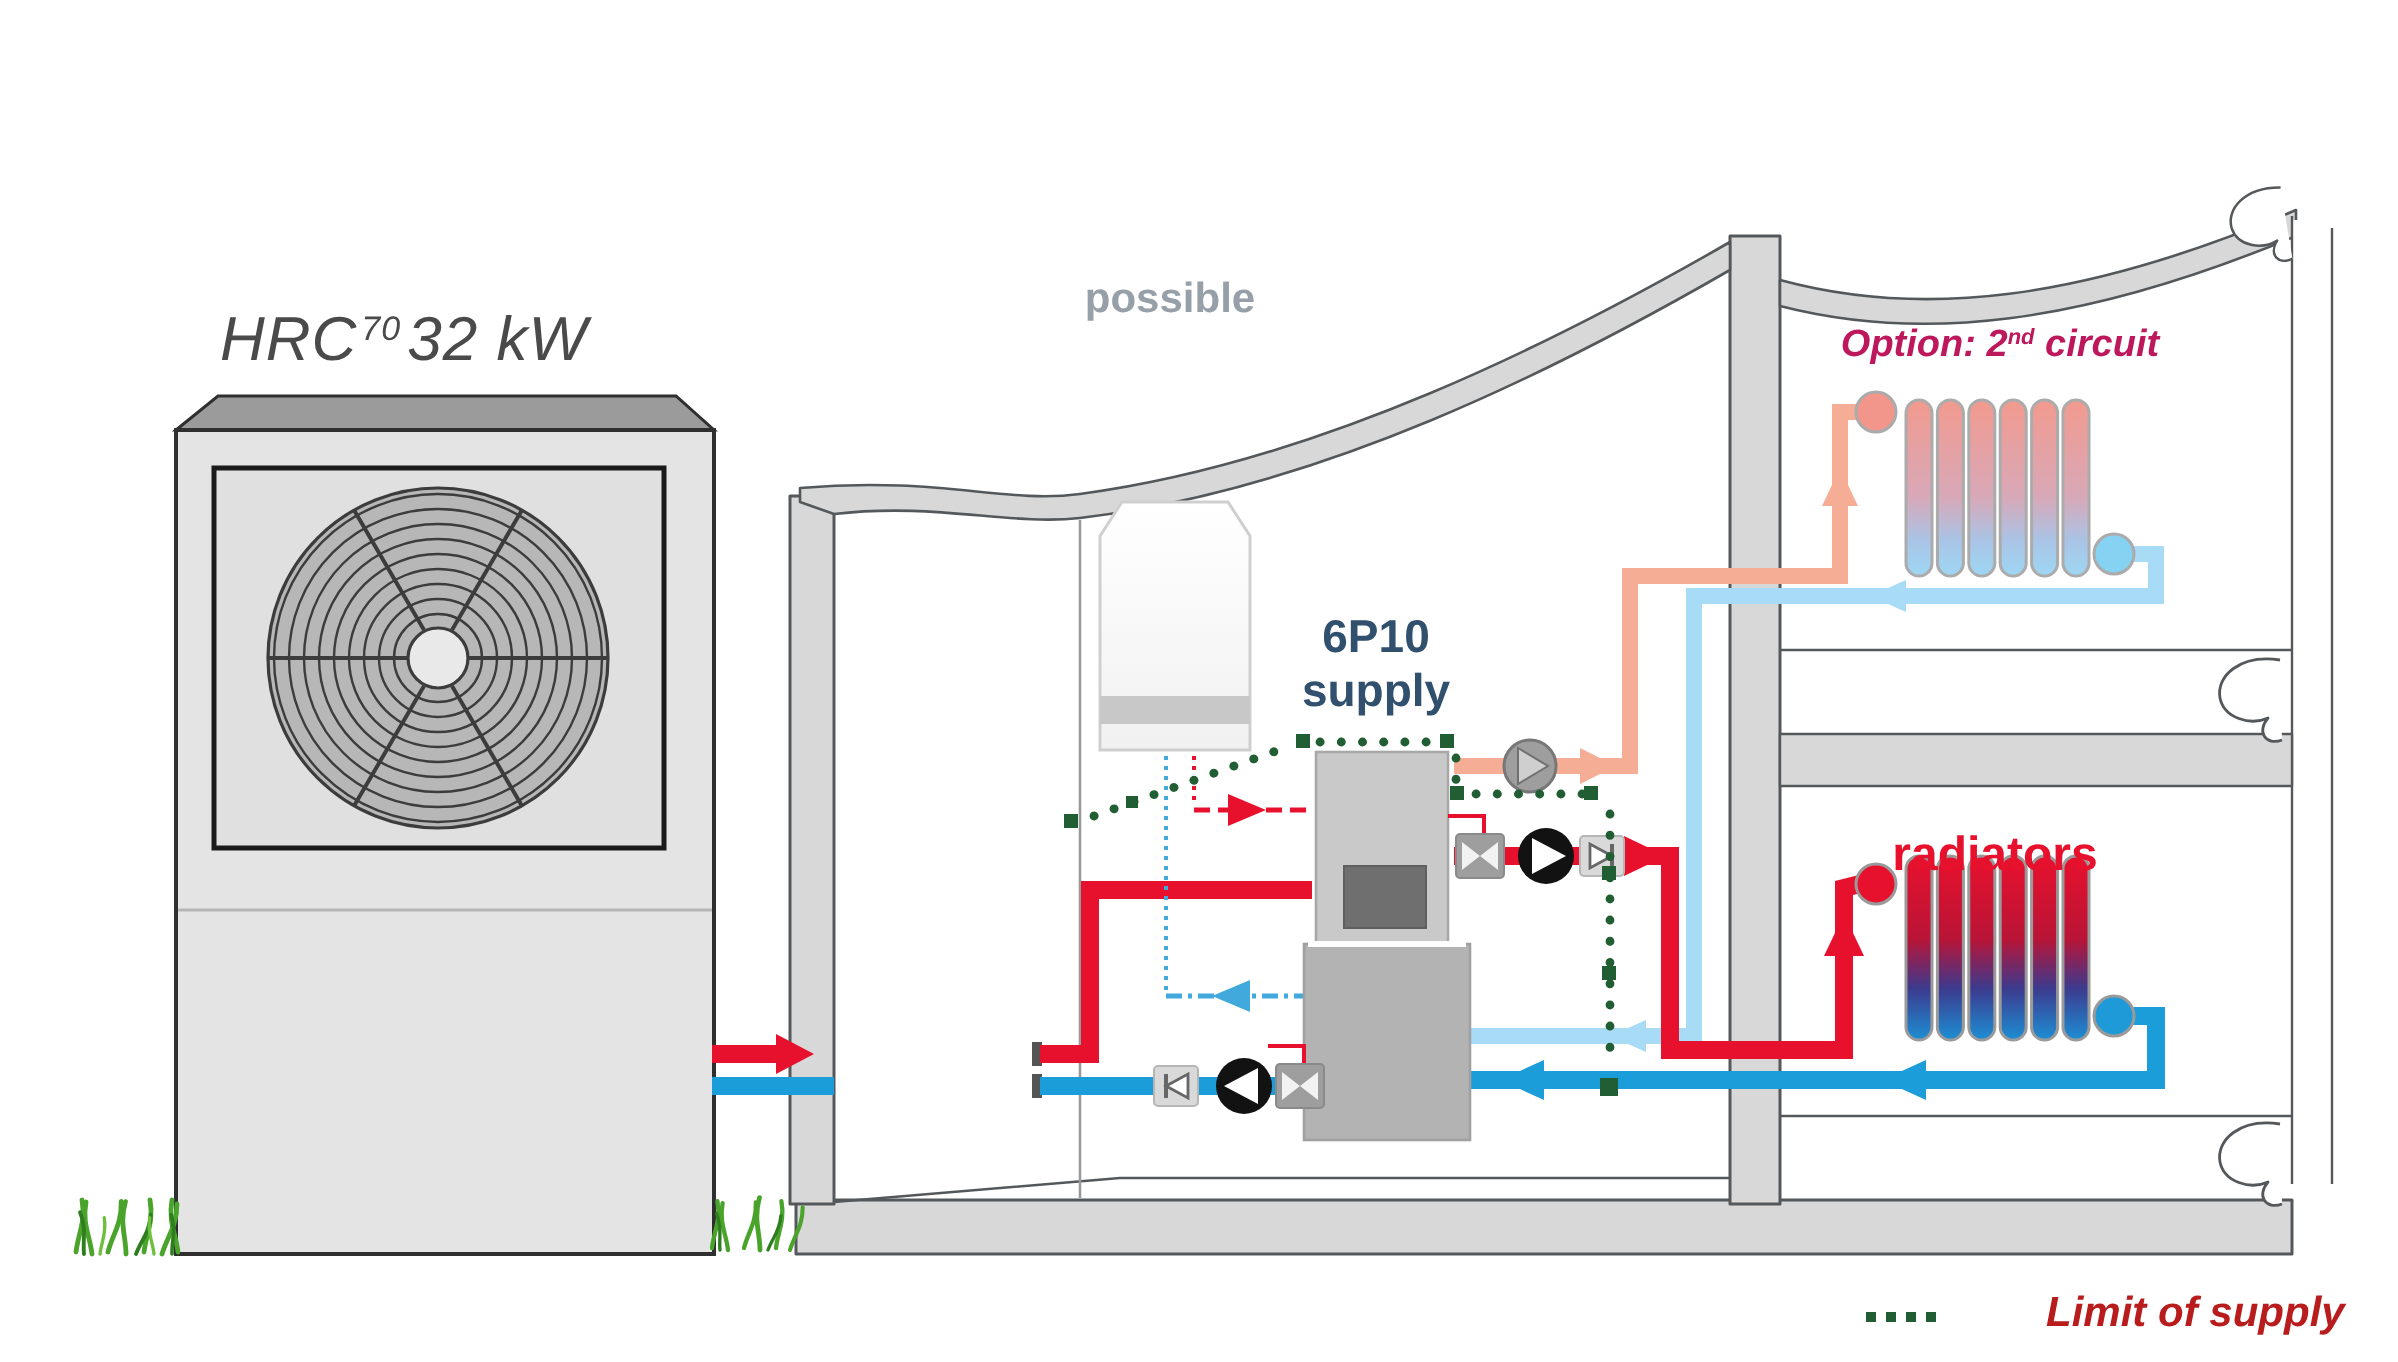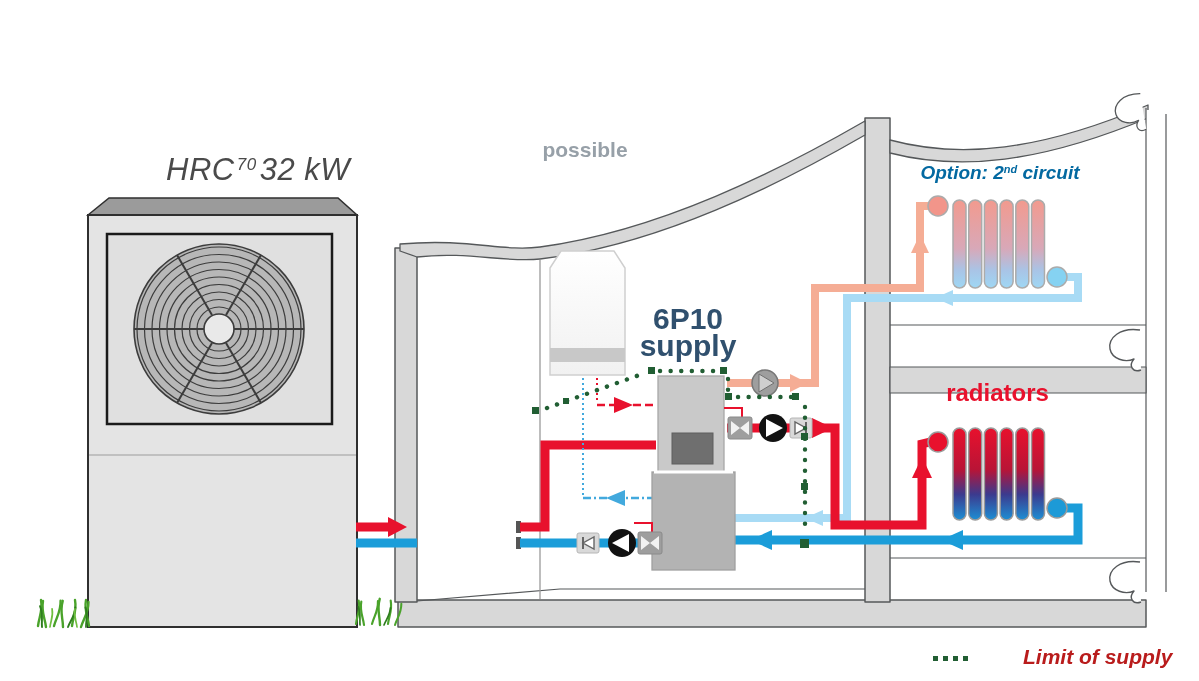--- a/index.html
+++ b/index.html
@@ -2,31 +2,31 @@
 <html><head>
 <meta charset="utf-8">
 <style>
   html,body{margin:0;padding:0;background:#ffffff;}
   #stage{
     position:relative;width:1199px;height:681px;background:#ffffff;overflow:hidden;
     font-family:"Liberation Sans","DejaVu Sans",sans-serif;
   }
   #diagram{position:absolute;left:0;top:0;}
   .lbl{position:absolute;pointer-events:none;}
-  .lbl-title{left:110px;top:152px;width:240px;text-align:right;
+  .lbl-title{left:110px;top:152px;width:240px;text-align:left;
     font-size:31px;font-style:italic;color:#4a4a4a;letter-spacing:.5px;}
   .lbl-title sup{font-size:17px;font-style:italic;vertical-align:10px;margin:0 3px 0 2px;}
   .lbl-boiler{left:505px;top:137px;width:160px;text-align:center;
     font-size:21px;font-weight:600;line-height:26px;color:#97a0a8;}
   .lbl-pilot{left:638px;top:305px;width:100px;text-align:center;
-    font-size:30px;font-weight:700;line-height:27px;color:#30506e;}
+    font-size:23px;font-weight:700;line-height:27px;color:#30506e;}
   .lbl-option{left:900px;top:158px;width:200px;text-align:center;
-    font-size:19px;font-weight:600;font-style:italic;line-height:23px;color:#0369a1;}
+    font-size:19px;font-weight:600;font-style:italic;line-height:23px;color:#be185d;}
   .lbl-option sup{font-size:11px;vertical-align:6px;}
-  .lbl-radiators{left:920px;top:379px;width:155px;text-align:center;
+  .lbl-radiators{left:920px;top:414px;width:155px;text-align:center;
     font-size:24px;font-weight:700;color:#e8112d;}
   .lbl-legend{left:1023px;top:645px;width:220px;
     font-size:21px;font-weight:600;font-style:italic;color:#b91c1c;}
 </style>
 </head>
 <body>
 
 <div id="stage">
 
 <svg id="diagram" width="1199" height="681" viewBox="0 0 1199 681">

